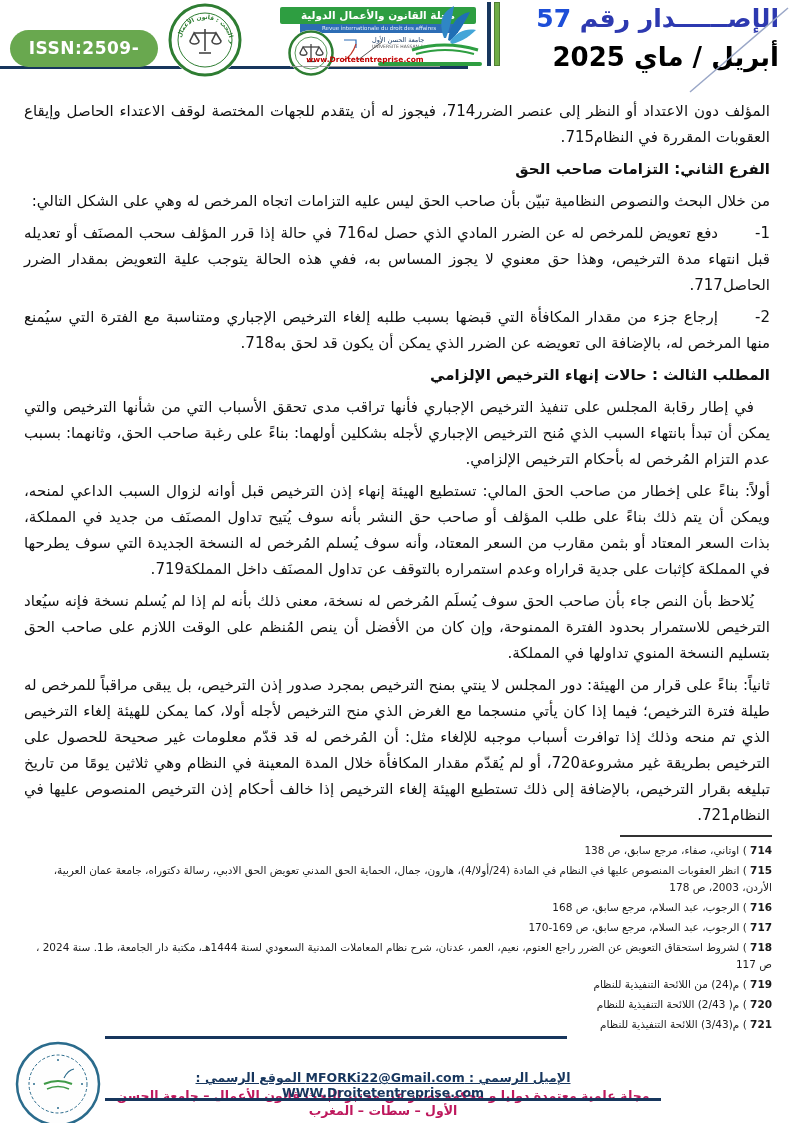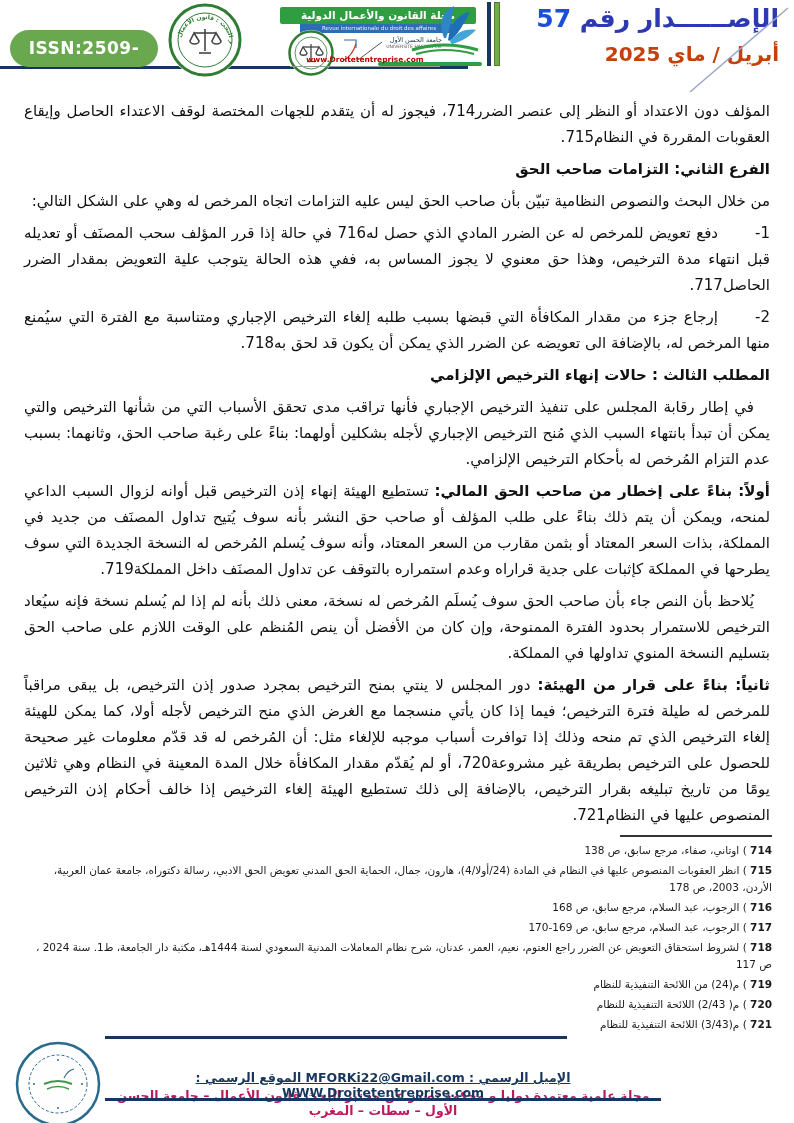--- a/index.html
+++ b/index.html
@@ -24,46 +24,46 @@
   .seal-small { left:288px; top:30px; width:46px; height:46px; }
   .banner-green {
     position:absolute; left:280px; top:7px; width:196px; height:17px;
     background:#2e9e41; color:#fff; font-size:10.5px; font-weight:bold;
     text-align:center; line-height:17px; border-radius:2px;
   }
   .banner-blue {
     position:absolute; left:300px; top:24px; width:158px; height:9px;
     background:#2d6db5; color:#eaf2fb; font-size:5.5px; text-align:center; line-height:9px;
   }
-  .uni-label { position:absolute; left:372px; top:36px; width:70px; color:#17365d; font-size:6.5px; text-align:right; }
+  .uni-label { position:absolute; left:372px; top:36px; width:70px; color:#17365d; font-size:6.5px; text-align:left; }
   .uni-label .fr { font-size:4.5px; color:#555; display:block; }
   .chart-glyph { position:absolute; left:342px; top:36px; }
   .banner-site {
     position:absolute; left:290px; top:55px; width:150px;
     color:#c00000; font-weight:bold; font-size:7.5px; text-align:center;
     border-bottom:1px solid #999; padding-bottom:2px;
   }
   .bird-logo { position:absolute; left:408px; top:4px; }
   .vbar-navy  { position:absolute; left:487px; top:2px; width:4px; height:64px; background:#17365d; }
   .vbar-green { position:absolute; left:494px; top:2px; width:6px; height:64px; background:#70ad47; border:1px solid #507e32; }
   .issue-block { position:absolute; left:505px; top:4px; width:280px; direction:rtl; text-align:right; padding-right:6px; }
   .issue-line { font-size:25px; font-weight:bold; color:#2d39b0; letter-spacing:-0.5px; }
   .issue-line .issue-num { color:#1d4ed8; }
-  .date-line { font-size:20px; font-weight:bold; color:#c2410c; margin-top:9px; }
+  .date-line { font-size:26px; font-weight:bold; color:#000000; margin-top:9px; }
   .diag { position:absolute; right:2px; top:4px; }
   
   .content {
     position:absolute; top:98px; left:24px; width:746px;
     direction:rtl; text-align:justify; font-size:15px; line-height:26px;
   }
   .para { margin-bottom:6px; }
   .para.heading { font-weight:bold; }
   .para.indent { text-indent:16px; }
   .para .marker { display:inline-block; width:52px; }
-  .para .lead { font-weight:bold; }
+  .para .lead { font-weight:normal; }
   
   .fn-divider { position:absolute; top:835px; left:620px; width:152px; height:1.5px; background:#333; }
   .footnotes {
     position:absolute; top:842px; left:24px; width:748px;
     direction:rtl; text-align:right; font-size:10.5px; line-height:17px; color:#1a1a1a;
   }
   .fn { margin-bottom:3px; }
   .fn-num { font-weight:bold; }
   
   .footer-rule-top { position:absolute; left:105px; top:1036px; width:462px; height:3px; background:#17365d; }

